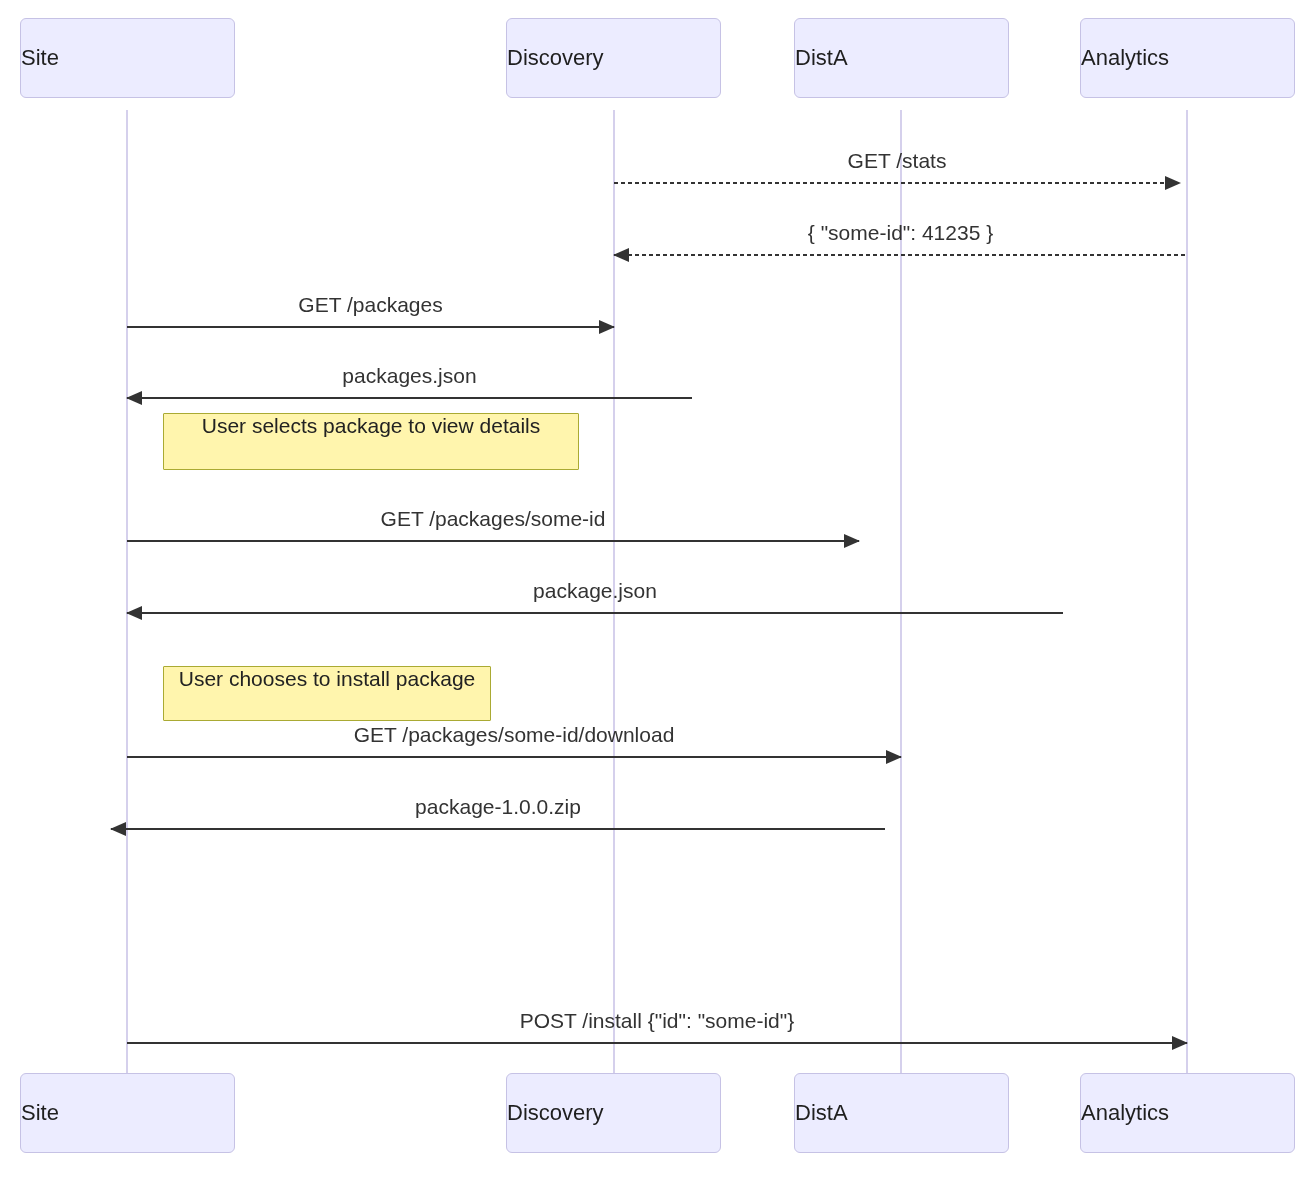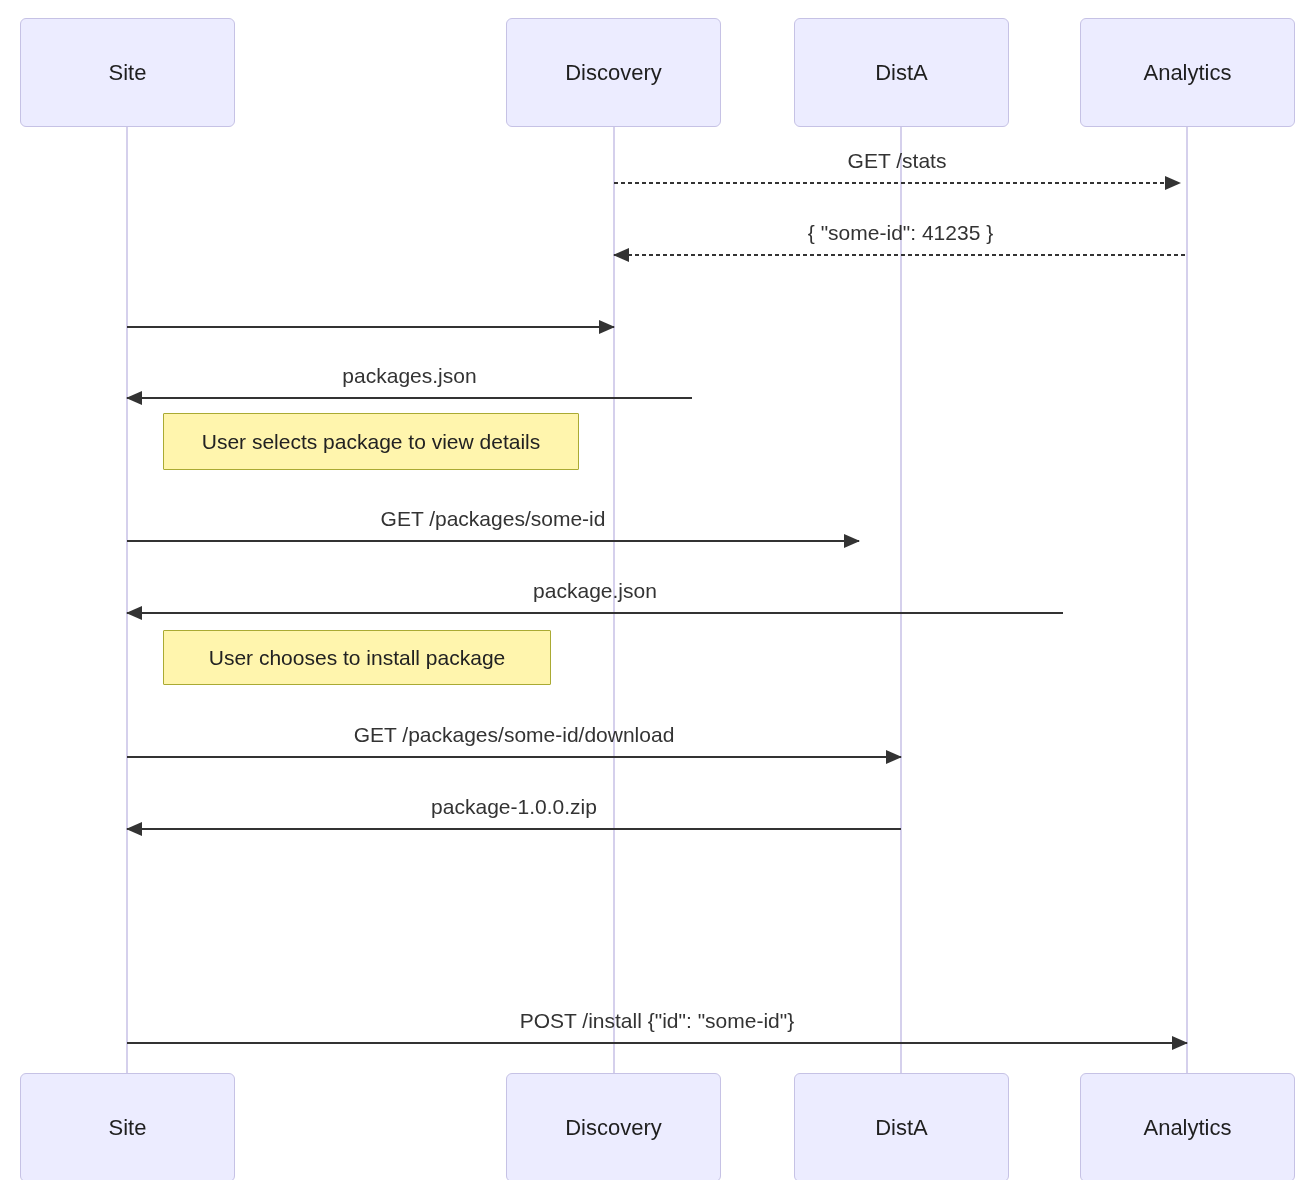--- a/index.html
+++ b/index.html
@@ -24,27 +24,26 @@
   .lifeline {
     position: absolute;
     top: 110px;
     height: 964px;
     width: 2px;
     background: var(--lifeline);
   }
   .actor {
     position: absolute;
     width: 215px;
-    height: 109px;
+    height: 80px;
     background: var(--actor-fill);
     border: 1.5px solid var(--actor-border);
     border-radius: 6px;
     display: flex;
     align-items: center;
-    justify-content: center;
     font-size: 22px;
     color: var(--text);
   }
   .msg {
     position: absolute;
     height: 39px;
   }
   .msg-label {
     position: absolute;
     top: 0;
@@ -83,21 +82,20 @@
   .msg.left .arrowhead {
     left: -1px;
     border-right: 16px solid var(--message);
   }
   .note {
     position: absolute;
     background: var(--note-fill);
     border: 1.5px solid var(--note-border);
     border-radius: 1px;
     display: flex;
-    align-items: center;
     justify-content: center;
     font-size: 21px;
     color: #222222;
     white-space: nowrap;
   }
 </style>
 </head>
 <body>
 
 <div class="canvas">
@@ -126,20 +124,21 @@
     <div class="arrowhead"></div>
   </div>
 
   <div class="msg dashed left" style="left:614px; width:573px; top:218px">
     <div class="msg-label">{ "some-id": 41235 }</div>
     <div class="msg-line"></div>
     <div class="arrowhead"></div>
   </div>
 
   <div class="msg solid right" style="left:127px; width:487px; top:290px">
+    <div class="msg-label">GET /packages</div>
     <div class="msg-line"></div>
     <div class="arrowhead"></div>
   </div>
 
   <div class="msg solid left" style="left:127px; width:565px; top:361px">
     <div class="msg-label">packages.json</div>
     <div class="msg-line"></div>
     <div class="arrowhead"></div>
   </div>
 
@@ -152,31 +151,31 @@
     <div class="msg-line"></div>
     <div class="arrowhead"></div>
   </div>
 
   <div class="msg solid left" style="left:127px; width:936px; top:576px">
     <div class="msg-label">package.json</div>
     <div class="msg-line"></div>
     <div class="arrowhead"></div>
   </div>
 
-  <div class="note" style="left:163px; top:630px; width:388px; height:55px">
+  <div class="note" style="left:163px; top:666px; width:328px; height:55px">
     <span>User chooses to install package</span>
   </div>
 
   <div class="msg solid right" style="left:127px; width:774px; top:720px">
     <div class="msg-label">GET /packages/some-id/download</div>
     <div class="msg-line"></div>
     <div class="arrowhead"></div>
   </div>
 
-  <div class="msg solid left" style="left:127px; width:774px; top:792px">
+  <div class="msg solid left" style="left:111px; width:774px; top:792px">
     <div class="msg-label">package-1.0.0.zip</div>
     <div class="msg-line"></div>
     <div class="arrowhead"></div>
   </div>
 
 
 
   <div class="msg solid right" style="left:127px; width:1060px; top:1006px">
     <div class="msg-label">POST /install {"id": "some-id"}</div>
     <div class="msg-line"></div>

